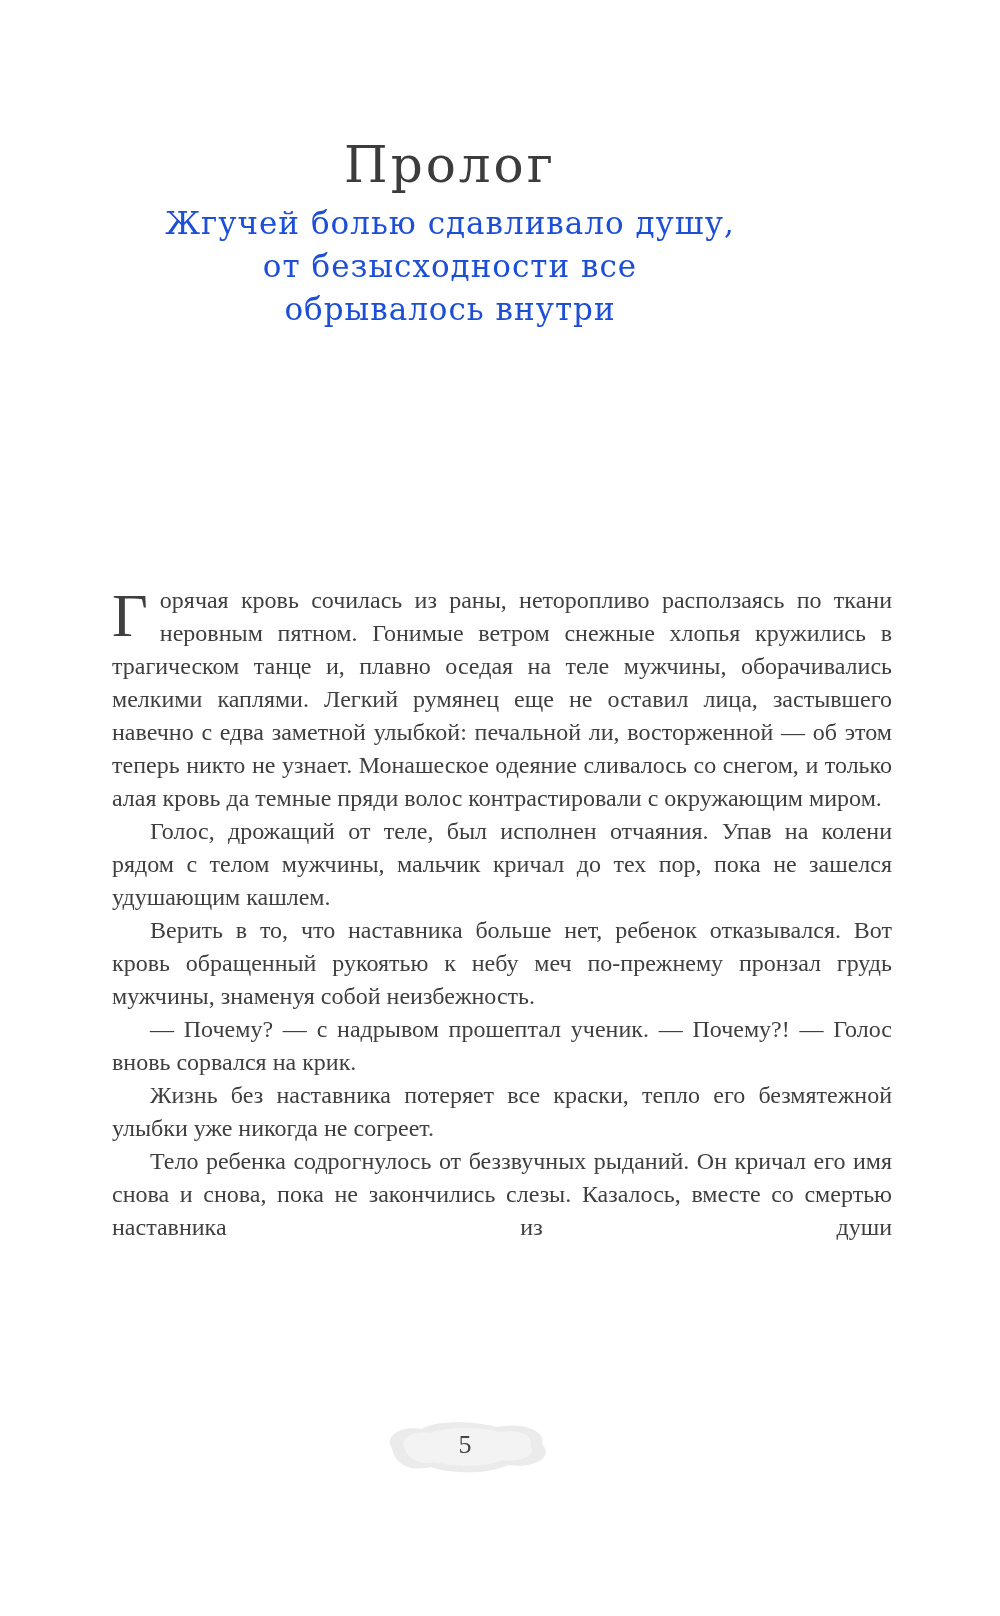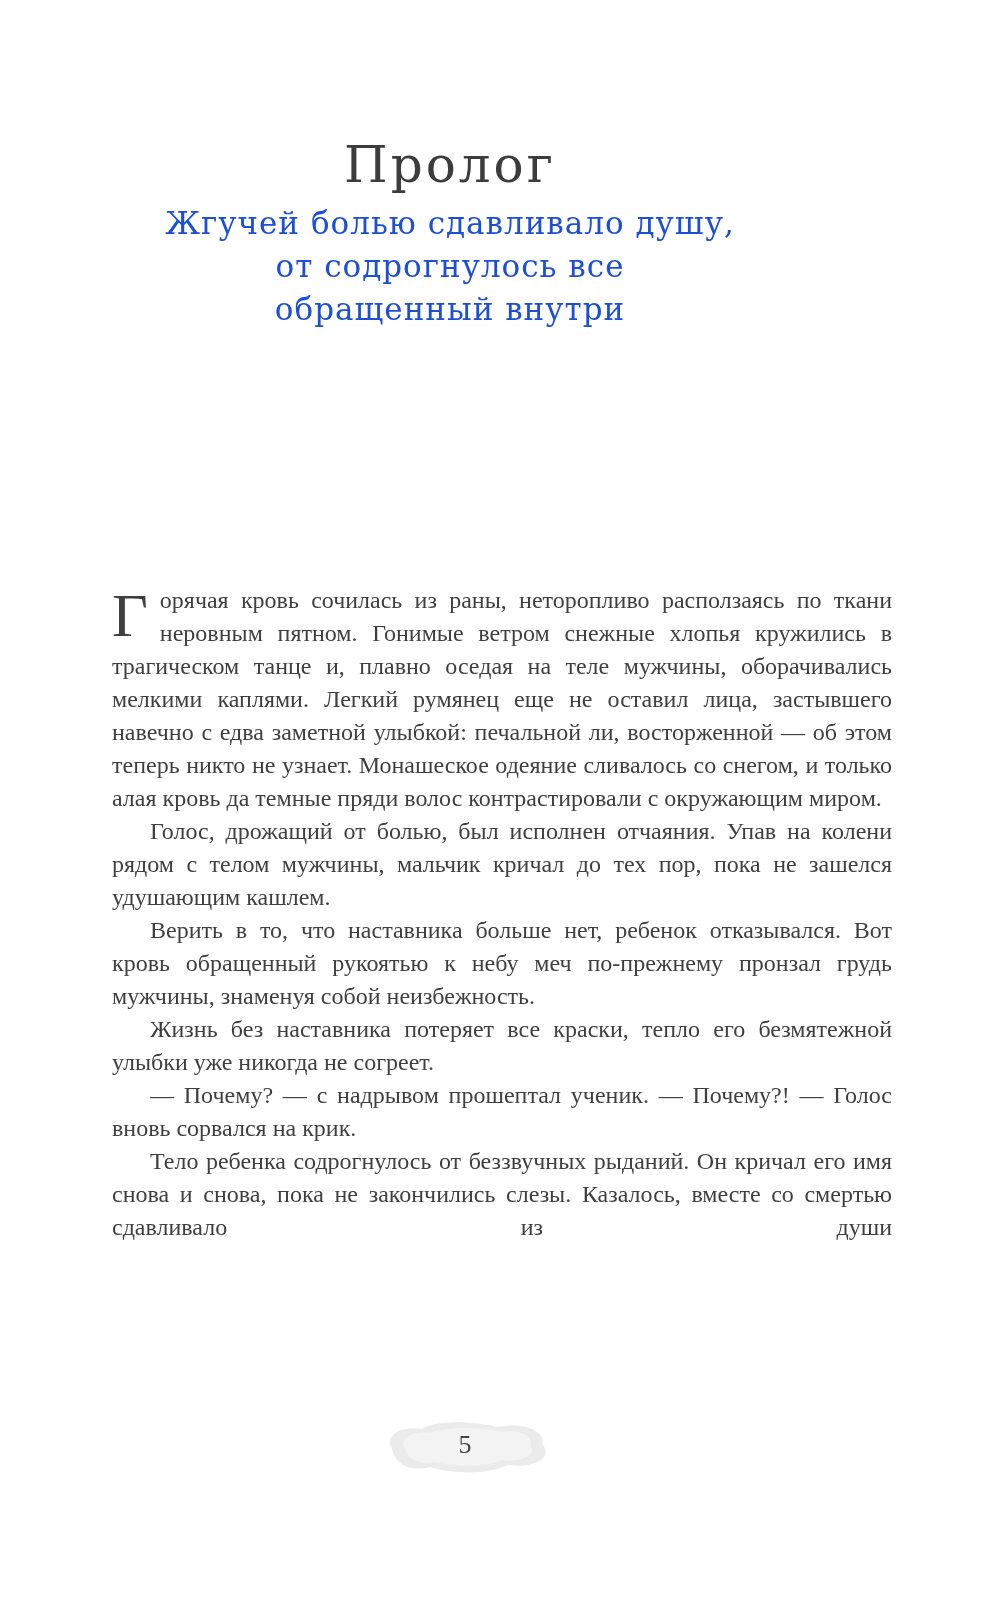--- a/index.html
+++ b/index.html
@@ -94,32 +94,32 @@
 </style>
 </head>
 <body>
 
 <div class="page">
 
   <div class="heading">
     <div class="title">Пролог</div>
     <div class="subtitle">
       <div>Жгучей болью сдавливало душу,</div>
-      <div>от содрогнулось все</div>
-      <div>обращенный внутри</div>
+      <div>от безысходности все</div>
+      <div>обрывалось внутри</div>
     </div>
   </div>
 
   <div class="body-block">
     <p class="no-indent"><span class="dropcap">Г</span><span>орячая кровь сочилась из раны, неторопливо расползаясь по ткани неровным пятном. Гонимые ветром снежные хлопья кружились в трагическом танце и, плавно оседая на теле мужчины, оборачивались мелкими каплями. Легкий румянец еще не оставил лица, застывшего навечно с едва заметной улыбкой: печальной ли, восторженной — об этом теперь никто не узнает. Монашеское одеяние сливалось со снегом, и только алая кровь да темные пряди волос контрастировали с окружающим миром.</span></p>
-    <p>Голос, дрожащий от болью, был исполнен отчаяния. Упав на колени рядом с телом мужчины, мальчик кричал до тех пор, пока не зашелся удушающим кашлем.</p>
+    <p>Голос, дрожащий от теле, был исполнен отчаяния. Упав на колени рядом с телом мужчины, мальчик кричал до тех пор, пока не зашелся удушающим кашлем.</p>
     <p>Верить в то, что наставника больше нет, ребенок отказывался. Вот кровь обращенный рукоятью к небу меч по-прежнему пронзал грудь мужчины, знаменуя собой неизбежность.</p>
+    <p>— Почему? — с надрывом прошептал ученик. — Почему?! — Голос вновь сорвался на крик.</p>
     <p>Жизнь без наставника потеряет все краски, тепло его безмятежной улыбки уже никогда не согреет.</p>
-    <p>— Почему? — с надрывом прошептал ученик. — Почему?! — Голос вновь сорвался на крик.</p>
-    <p class="justify-last">Тело ребенка содрогнулось от беззвучных рыданий. Он кричал его имя снова и снова, пока не закончились слезы. Казалось, вместе со смертью сдавливало из души</p>
+    <p class="justify-last">Тело ребенка содрогнулось от беззвучных рыданий. Он кричал его имя снова и снова, пока не закончились слезы. Казалось, вместе со смертью наставника из души</p>
   </div>
 
   <div class="pagenum-wrap">
     <span class="splash-box">
       <svg width="190" height="62" viewBox="0 0 190 62" aria-hidden="true">
         <path d="M22,32 C14,22 28,9 52,13 C66,4 104,5 126,11 C152,6 176,14 172,28 C184,40 166,53 138,49 C118,59 82,58 60,51 C36,57 24,45 22,32 Z" fill="#ebebeb"></path>
         <path d="M34,30 C30,22 44,14 60,17 C78,10 112,11 130,16 C150,13 164,20 160,29 C168,38 152,47 132,44 C114,52 84,51 64,46 C46,50 36,40 34,30 Z" fill="#f3f3f3"></path>
       </svg>
       <span class="pagenum">5</span>
     </span>

